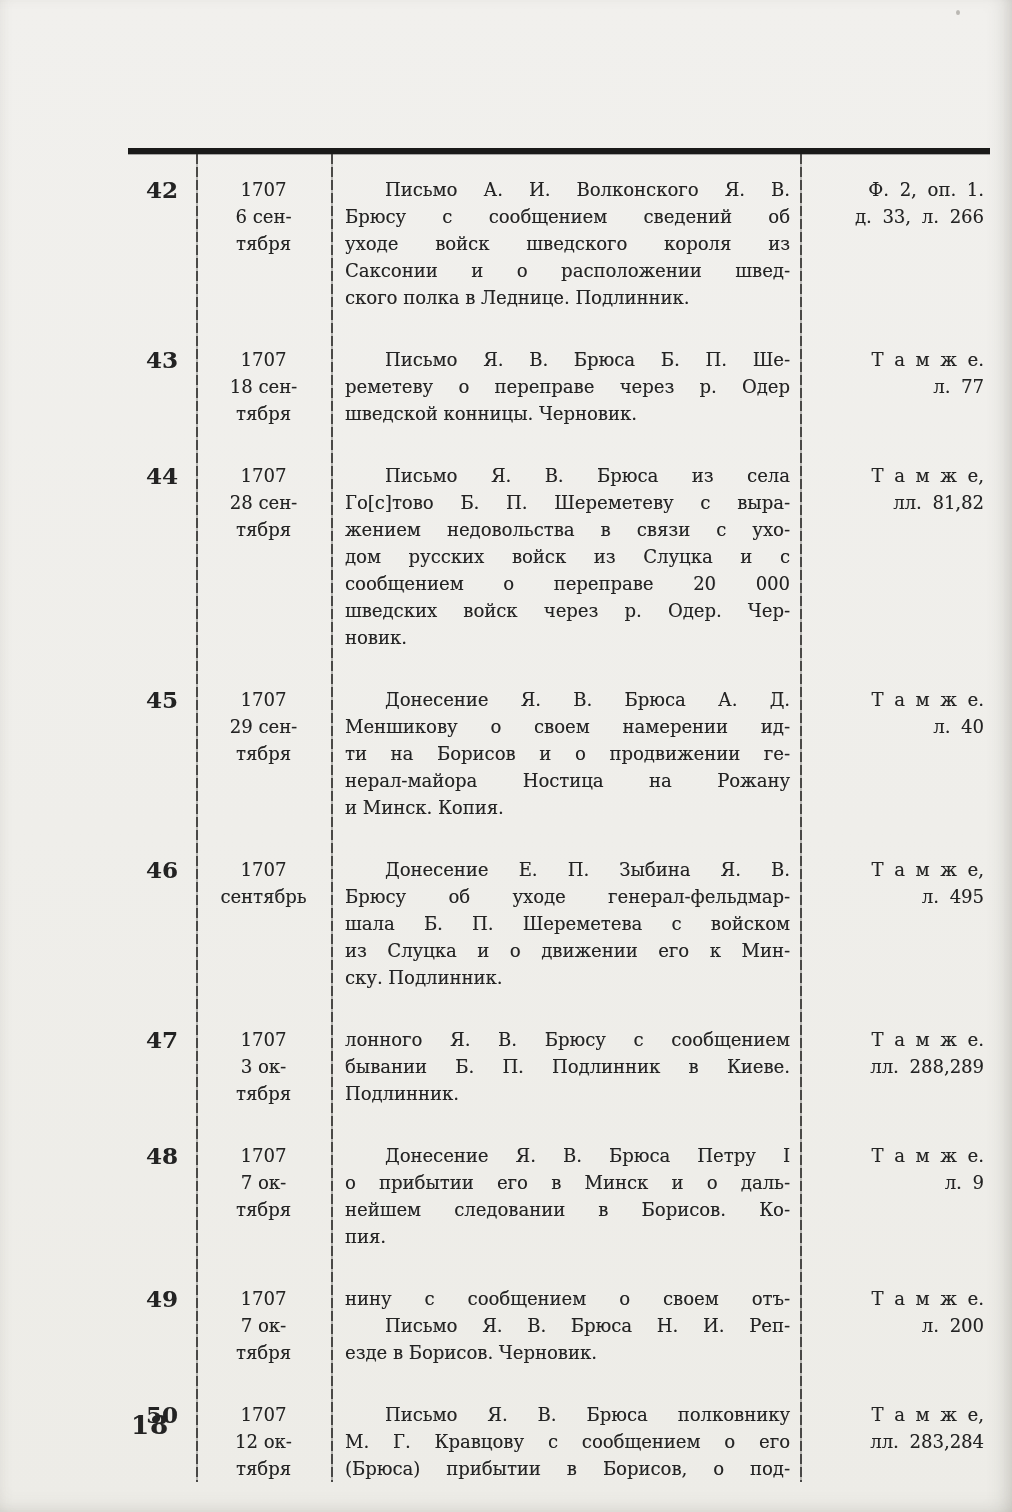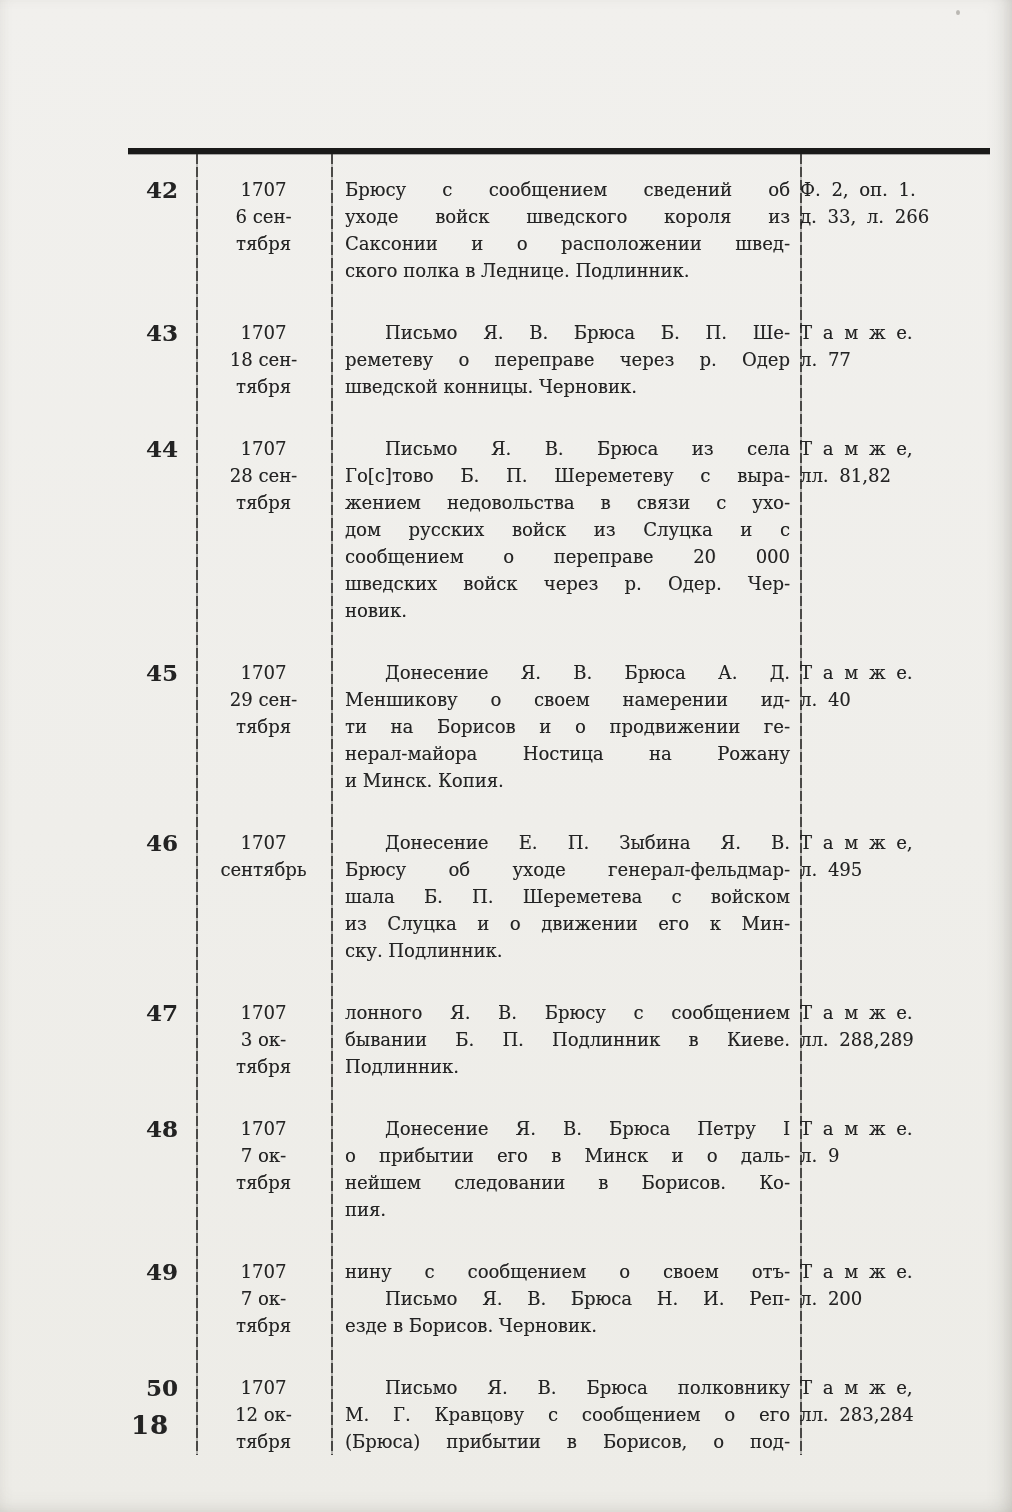--- a/index.html
+++ b/index.html
@@ -45,21 +45,21 @@
     text-shadow:0.3px 0.3px 0 rgba(30,30,30,.35);
   }
   .no{
     text-align:center;font-weight:bold;font-size:23px;
   }
   .date{text-align:center;}
   .desc{padding:0 10px 0 14px;}
   .desc-line{text-align:justify;text-align-last:justify;}
   .desc-line.first{text-indent:40px;}
   .desc-line.last{text-align-last:left;}
-  .ref{padding-right:6px;}
+  .ref{padding-left:16px;padding-right:6px;text-align:right;}
   .ref-line{word-spacing:5px;}
   .page-num{
     position:absolute;left:131px;top:1410px;
     font-weight:bold;font-size:26px;letter-spacing:1px;
     text-shadow:0.3px 0.3px 0 rgba(30,30,30,.4);
   }
 </style>
 </head>
 <body>
 
@@ -73,20 +73,21 @@
     <div class="col-divider divider-2"></div>
     <div class="col-divider divider-3"></div>
     <div class="grid" id="table-grid">
   <div class="cell no">42</div>
   <div class="cell date">
           <div class="date-line">1707</div>
           <div class="date-line">6 сен-</div>
           <div class="date-line">тября</div>
         </div>
   <div class="cell desc">
+          <div class="desc-line first">Письмо А. И. Волконского Я. В.</div>
           <div class="desc-line">Брюсу с сообщением сведений об</div>
           <div class="desc-line">уходе войск шведского короля из</div>
           <div class="desc-line">Саксонии и о расположении швед-</div>
           <div class="desc-line last">ского полка в Леднице. Подлинник.</div>
         </div>
   <div class="cell ref">
           <div class="ref-line">Ф. 2, оп. 1.</div>
           <div class="ref-line">д. 33, л. 266</div>
         </div>
 

